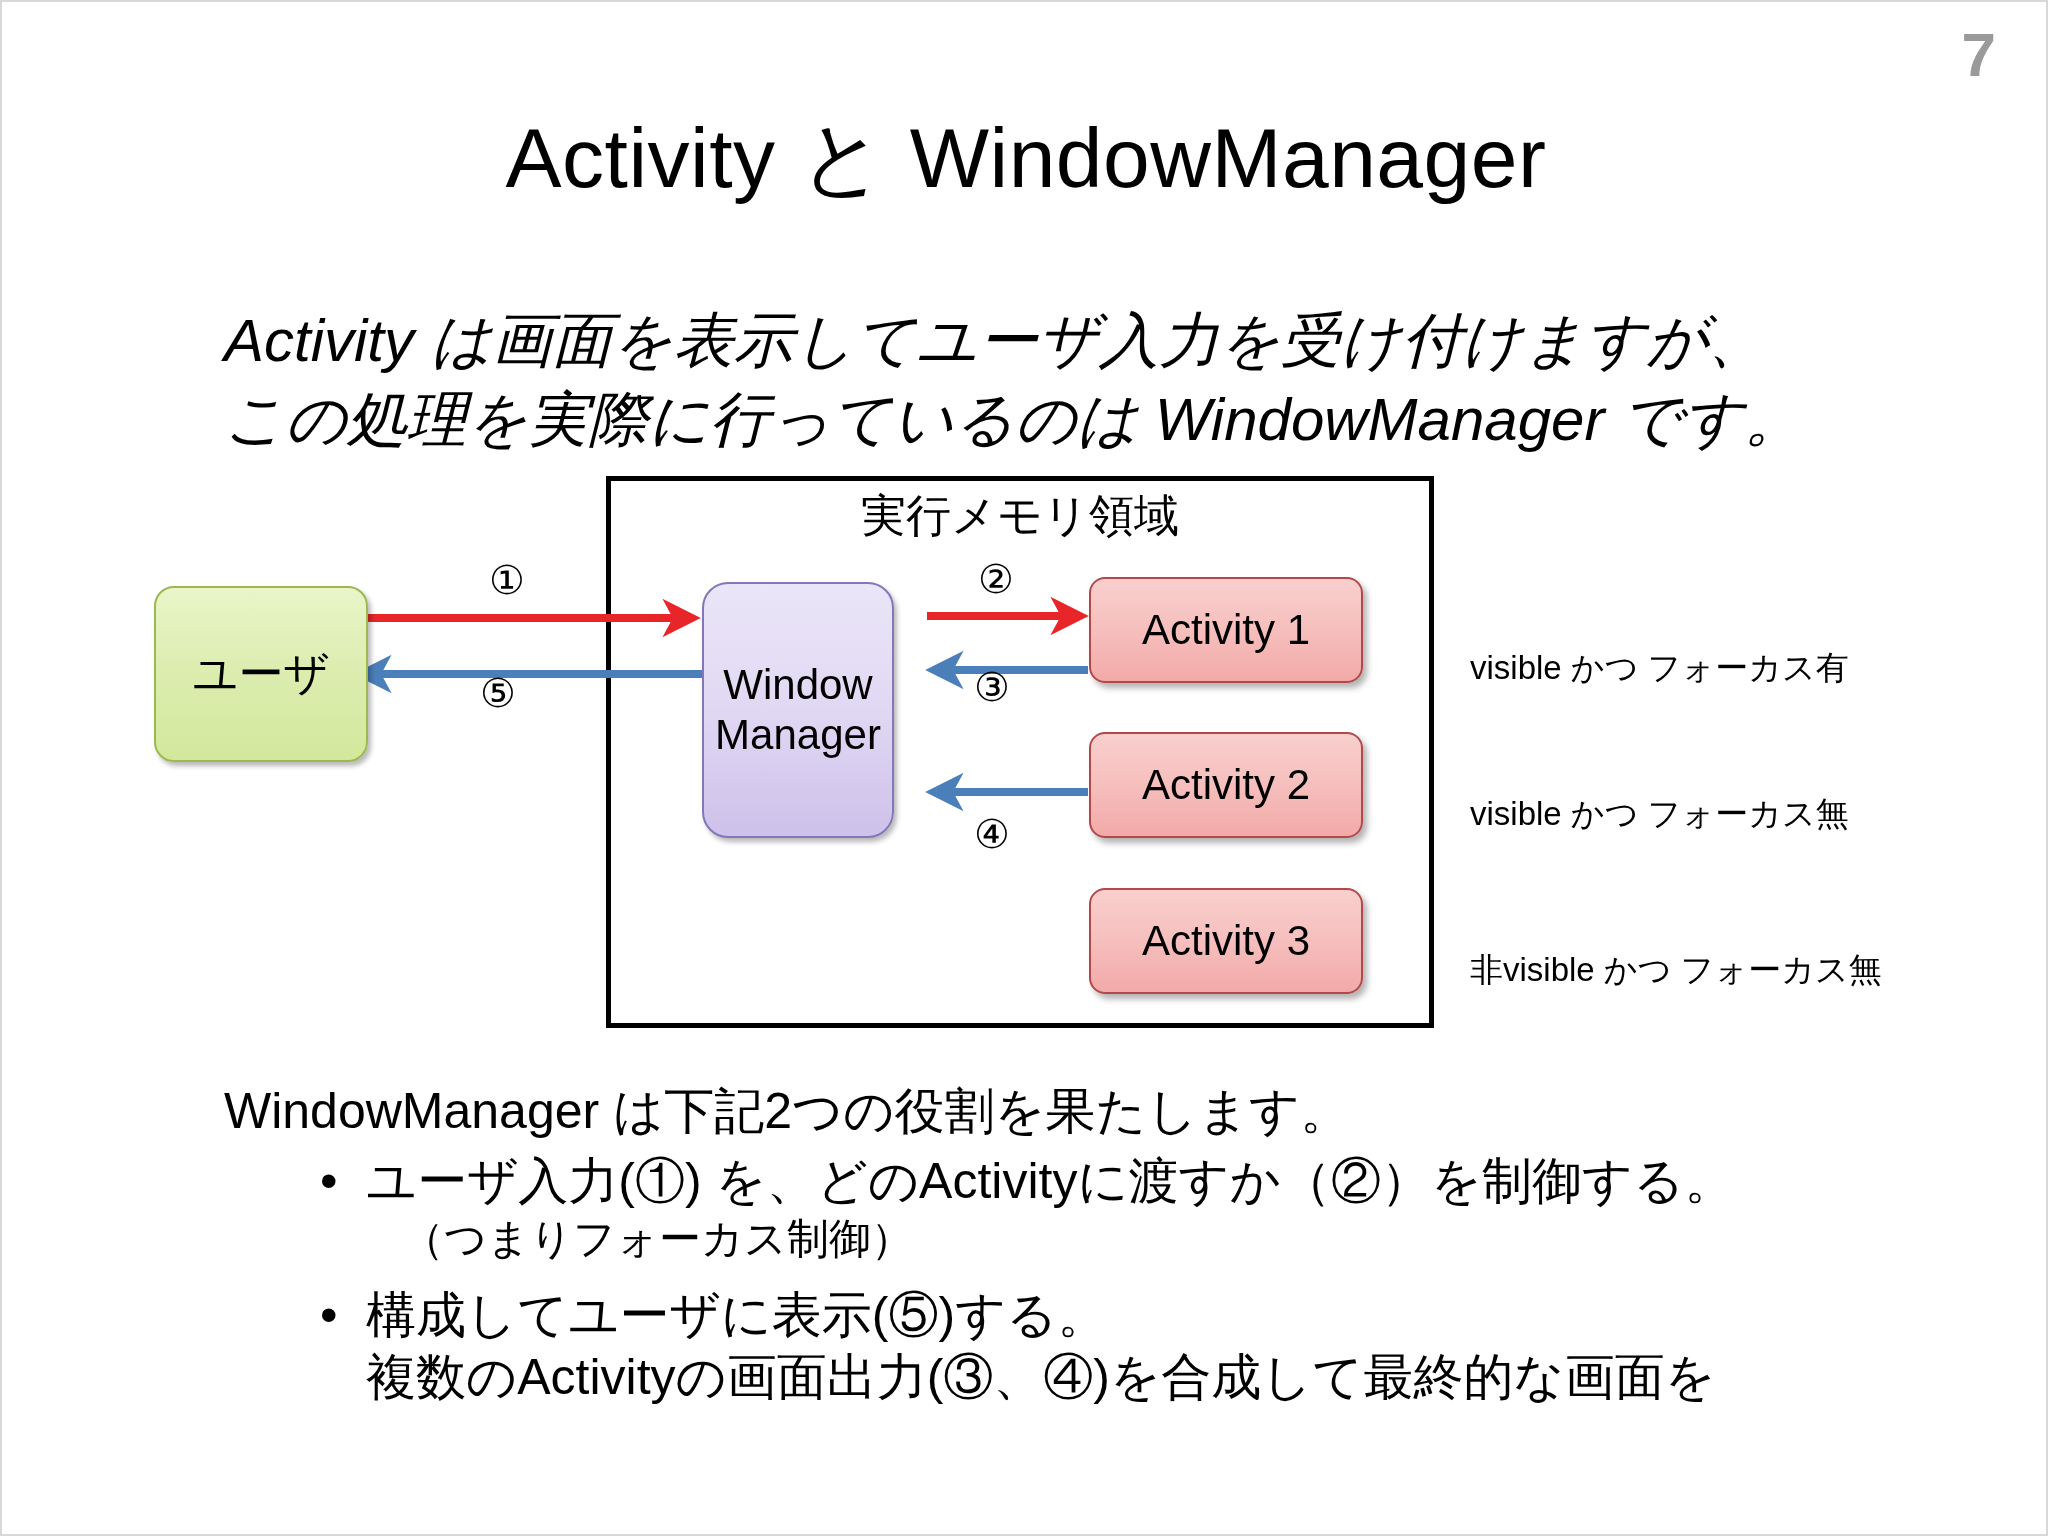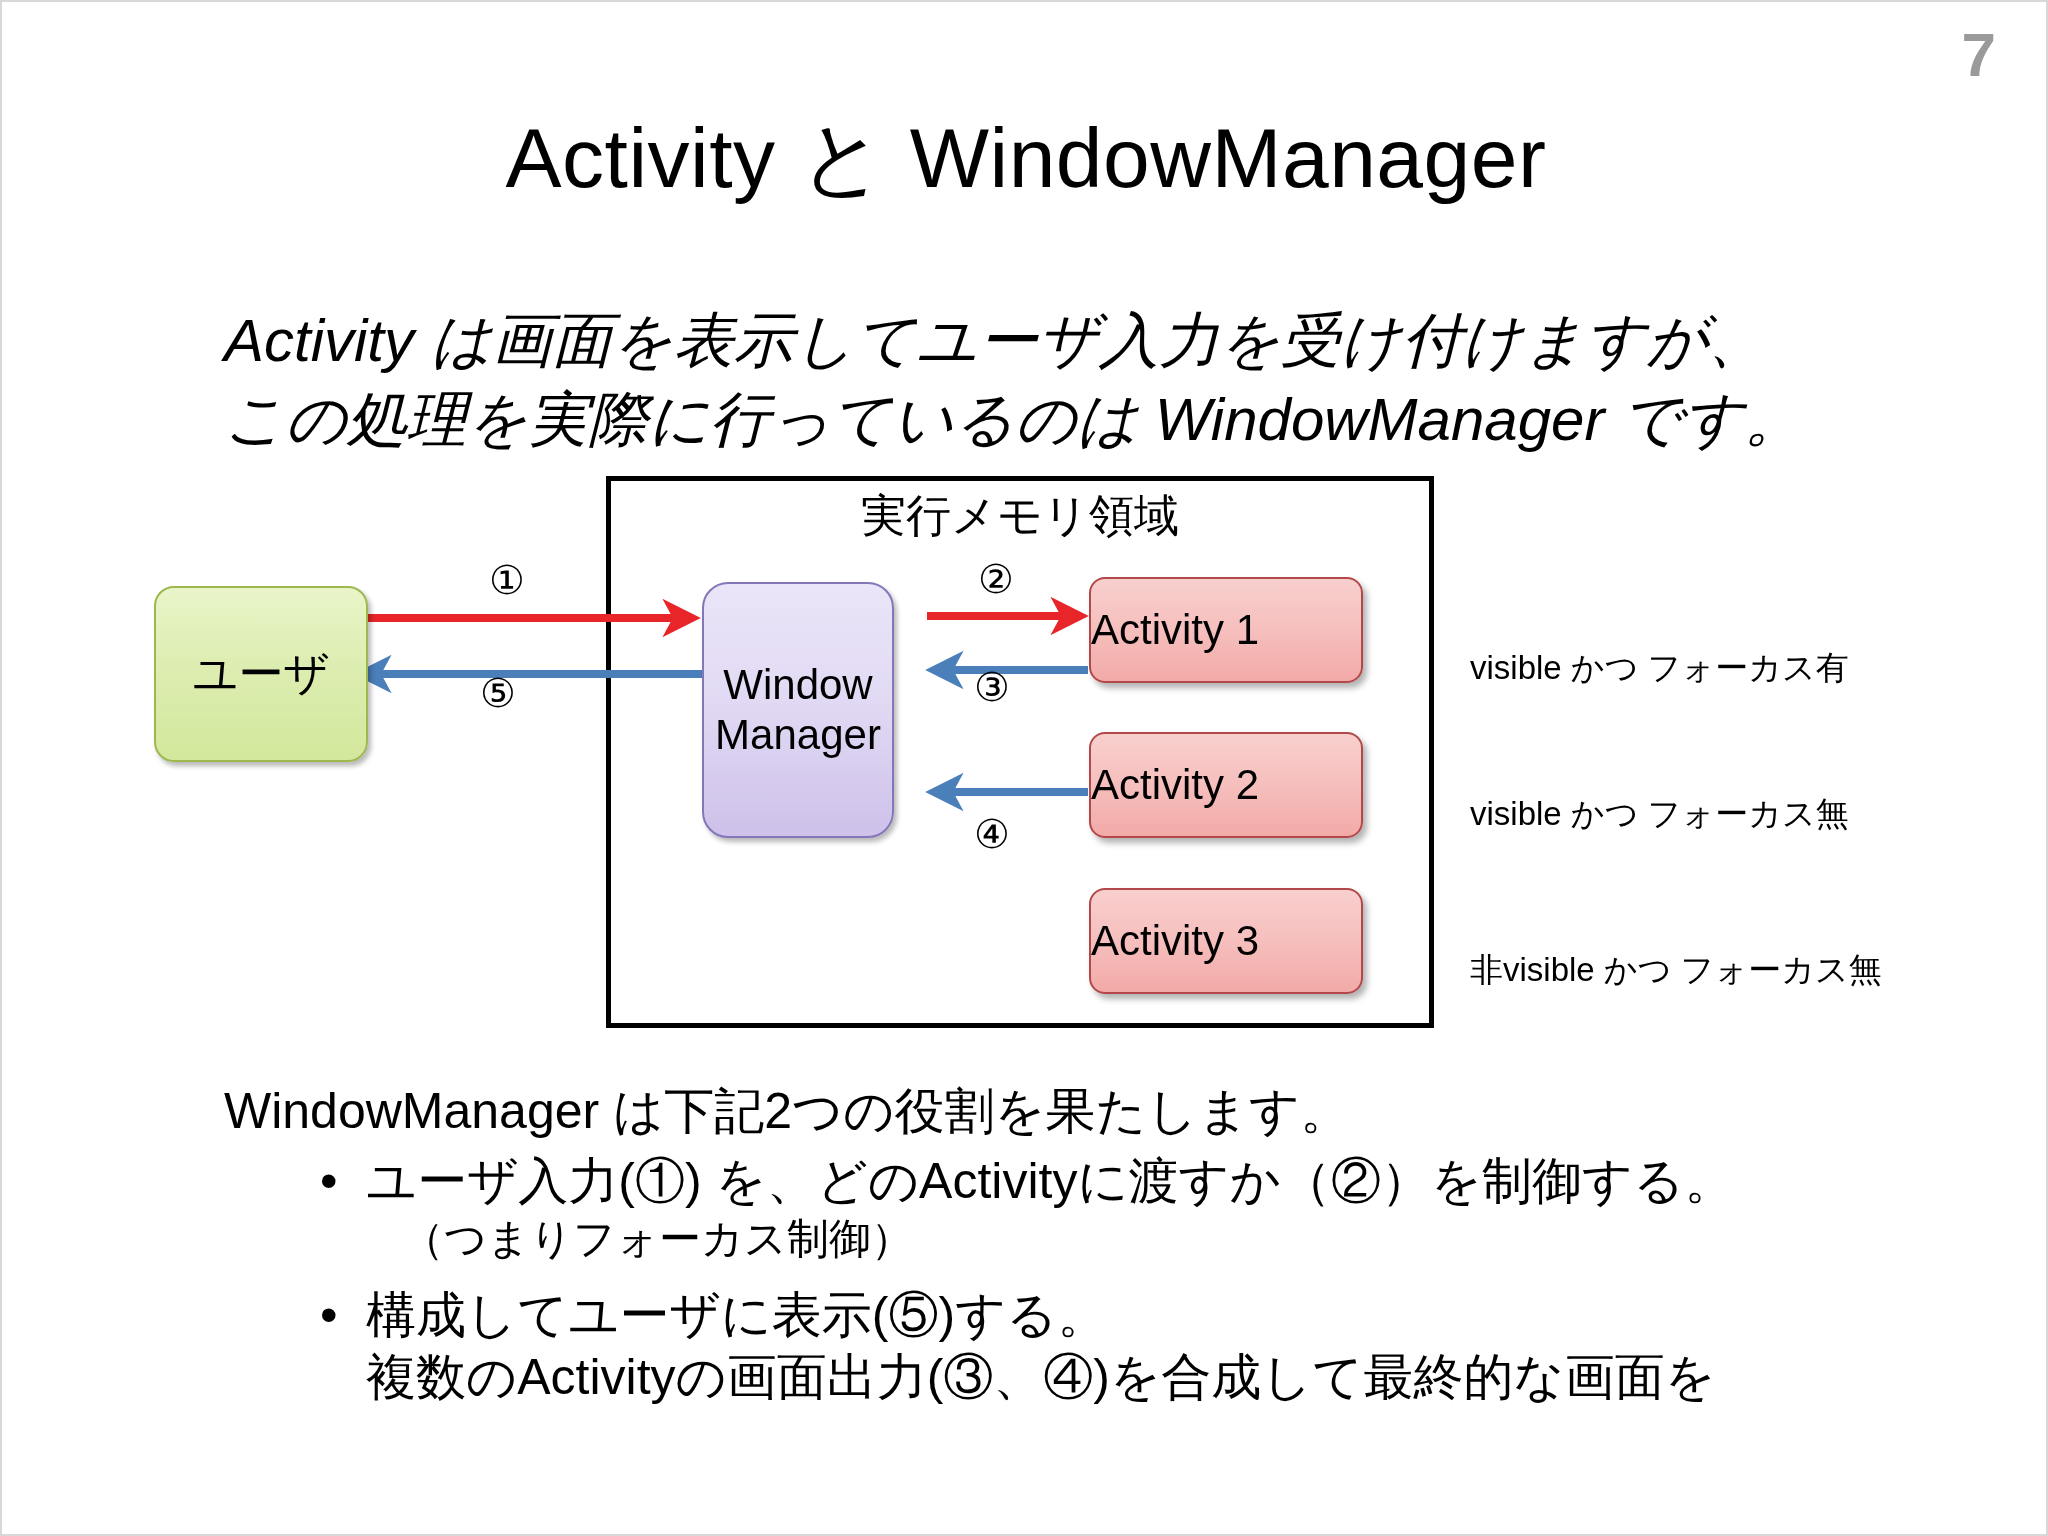--- a/index.html
+++ b/index.html
@@ -121,20 +121,21 @@
     position: absolute;
     left: 1087px;
     width: 274px;
     height: 106px;
     border-radius: 16px;
     border: 2px solid #b2484a;
     background: linear-gradient(to bottom, #f8cfcd 0%, #f6c2c0 42%, #f2aaa8 100%);
     box-shadow: 4px 5px 6px rgba(0,0,0,0.3);
     display: flex;
     align-items: center;
+    justify-content: center;
     font-size: 42px;
     box-sizing: border-box;
   }
   #activity-1 { top: 575px; }
   #activity-2 { top: 730px; }
   #activity-3 { top: 886px; }
 
   
   .state-label {
     position: absolute;

